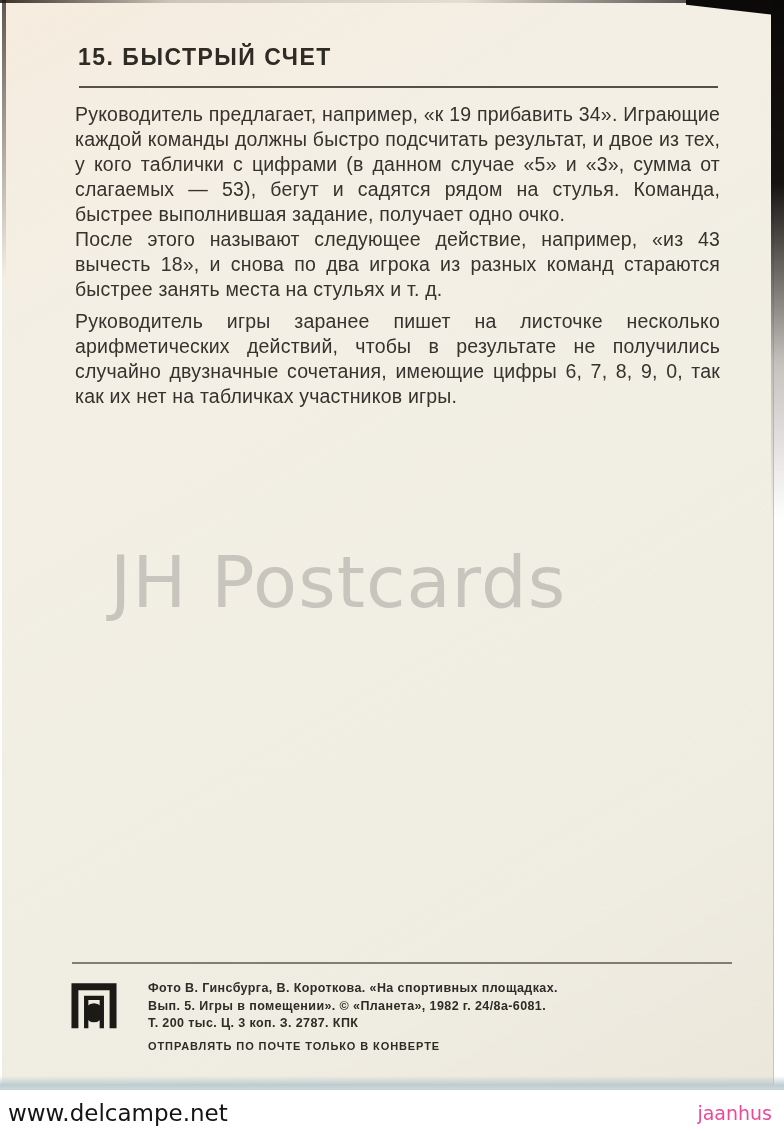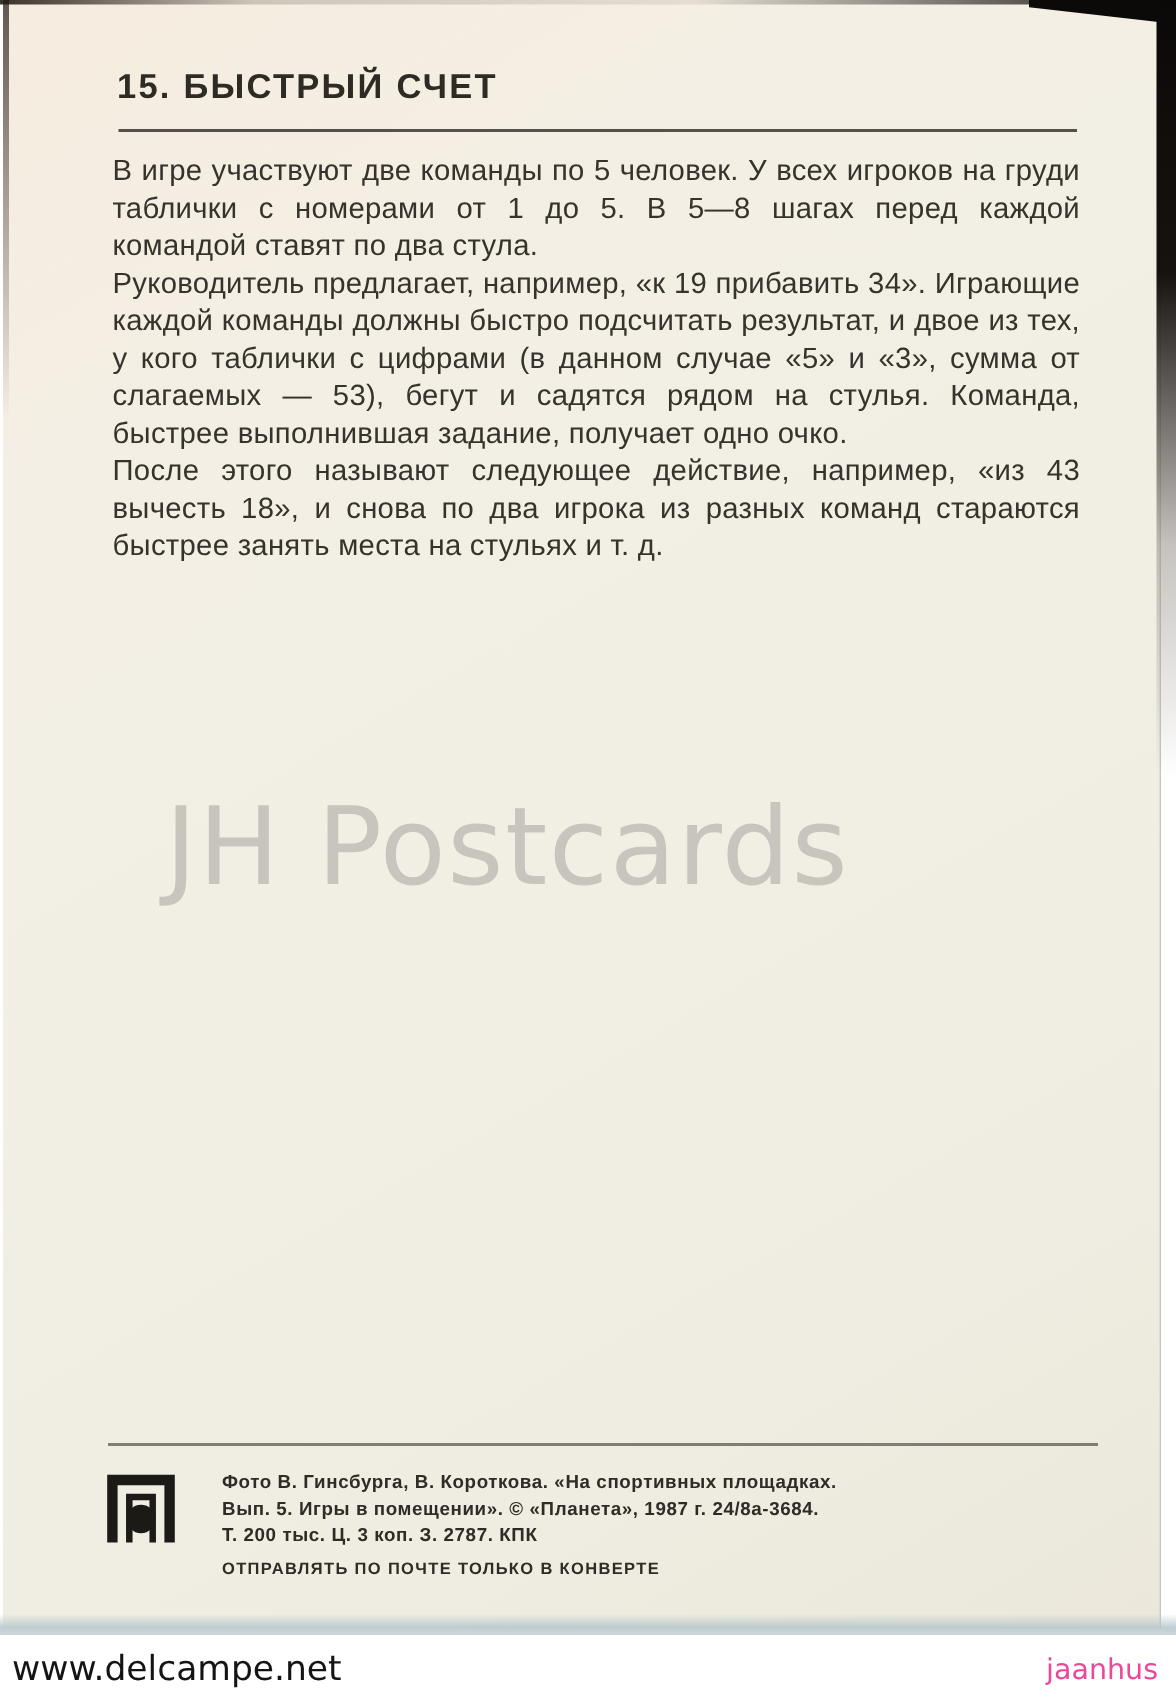--- a/index.html
+++ b/index.html
@@ -38,55 +38,55 @@
 
   
   .imprint-rule { position:absolute; left:70px; top:962px; width:660px; height:2px; background:#6e6a60; opacity:.85; }
   .logo { position:absolute; left:66px; top:979px; width:52px; height:50px; }
   .imprint { position:absolute; left:146px; top:980px; font-size:12.5px; line-height:17.5px;
           font-weight:bold; letter-spacing:.4px; color:#2f2c27; }
   .notice { position:absolute; left:146px; top:1040px; font-size:11px; font-weight:bold;
           letter-spacing:.9px; color:#2f2c27; }
 
   
-  .wm-center { position:absolute; left:110px; top:522px; font-size:72px; font-weight:500;
+  .wm-center { position:absolute; left:110px; top:540px; font-size:72px; font-weight:500;
           color:#96948f; opacity:.45; letter-spacing:1px; white-space:nowrap;
           font-family:"DejaVu Sans", sans-serif; pointer-events:none; }
   .wm-left  { position:absolute; left:8px;  top:1100px; font-size:23px; color:#141414;
           font-family:"DejaVu Sans", sans-serif; }
   .wm-right { position:absolute; right:12px; top:1102px; font-size:19px; color:#ec4899;
           font-family:"DejaVu Sans", sans-serif; }
 </style>
 </head>
 <body>
 
 <div class="stage">
 
   <div class="card">
 
     <div class="page-title">15. БЫСТРЫЙ СЧЕТ</div>
     <div class="title-rule"></div>
 
     <div class="body-text">
-      <p>В игре участвуют две команды по 5 человек. У всех игроков на груди таблички с номерами от 1 до 5. В 5—8 шагах перед каждой командой ставят по два стула.</p>
       <p>Руководитель предлагает, например, «к 19 прибавить 34». Играющие каждой команды должны быстро подсчитать результат, и двое из тех, у кого таблички с цифрами (в данном случае «5» и «3», сумма от слагаемых — 53), бегут и садятся рядом на стулья. Команда, быстрее выполнившая задание, получает одно очко.</p>
       <p>После этого называют следующее действие, например, «из 43 вычесть 18», и снова по два игрока из разных команд стараются быстрее занять места на стульях и т. д.</p>
+      <p class="last">Руководитель игры заранее пишет на листочке несколько арифметических действий, чтобы в результате не получились случайно двузначные сочетания, имеющие цифры 6, 7, 8, 9, 0, так как их нет на табличках участников игры.</p>
     </div>
 
     <div class="imprint-rule"></div>
 
     <svg class="logo" viewBox="0 0 60 56" xmlns="http://www.w3.org/2000/svg">
       <path d="M8 56 L8 8 L52 8 L52 56" fill="none" stroke="#1c1a17" stroke-width="8"></path>
       <path d="M21 56 L21 21 L39 21 L39 56" fill="none" stroke="#1c1a17" stroke-width="5"></path>
       <circle cx="30" cy="38" r="11" fill="#1c1a17"></circle>
     </svg>
 
     <div class="imprint">
       <div>Фото В. Гинсбурга, В. Короткова. «На спортивных площадках.</div>
-      <div>Вып. 5. Игры в помещении». © «Планета», 1987 г. 24/8а-3684.</div>
+      <div>Вып. 5. Игры в помещении». © «Планета», 1982 г. 24/8а-6081.</div>
       <div>Т. 200 тыс. Ц. 3 коп. З. 2787. КПК</div>
     </div>
 
     <div class="notice">ОТПРАВЛЯТЬ ПО ПОЧТЕ ТОЛЬКО В КОНВЕРТЕ</div>
   </div>
 
   <div class="edge-top"></div>
   <div class="edge-left"></div>
   <div class="corner-wedge"></div>
   <div class="edge-right"></div>

